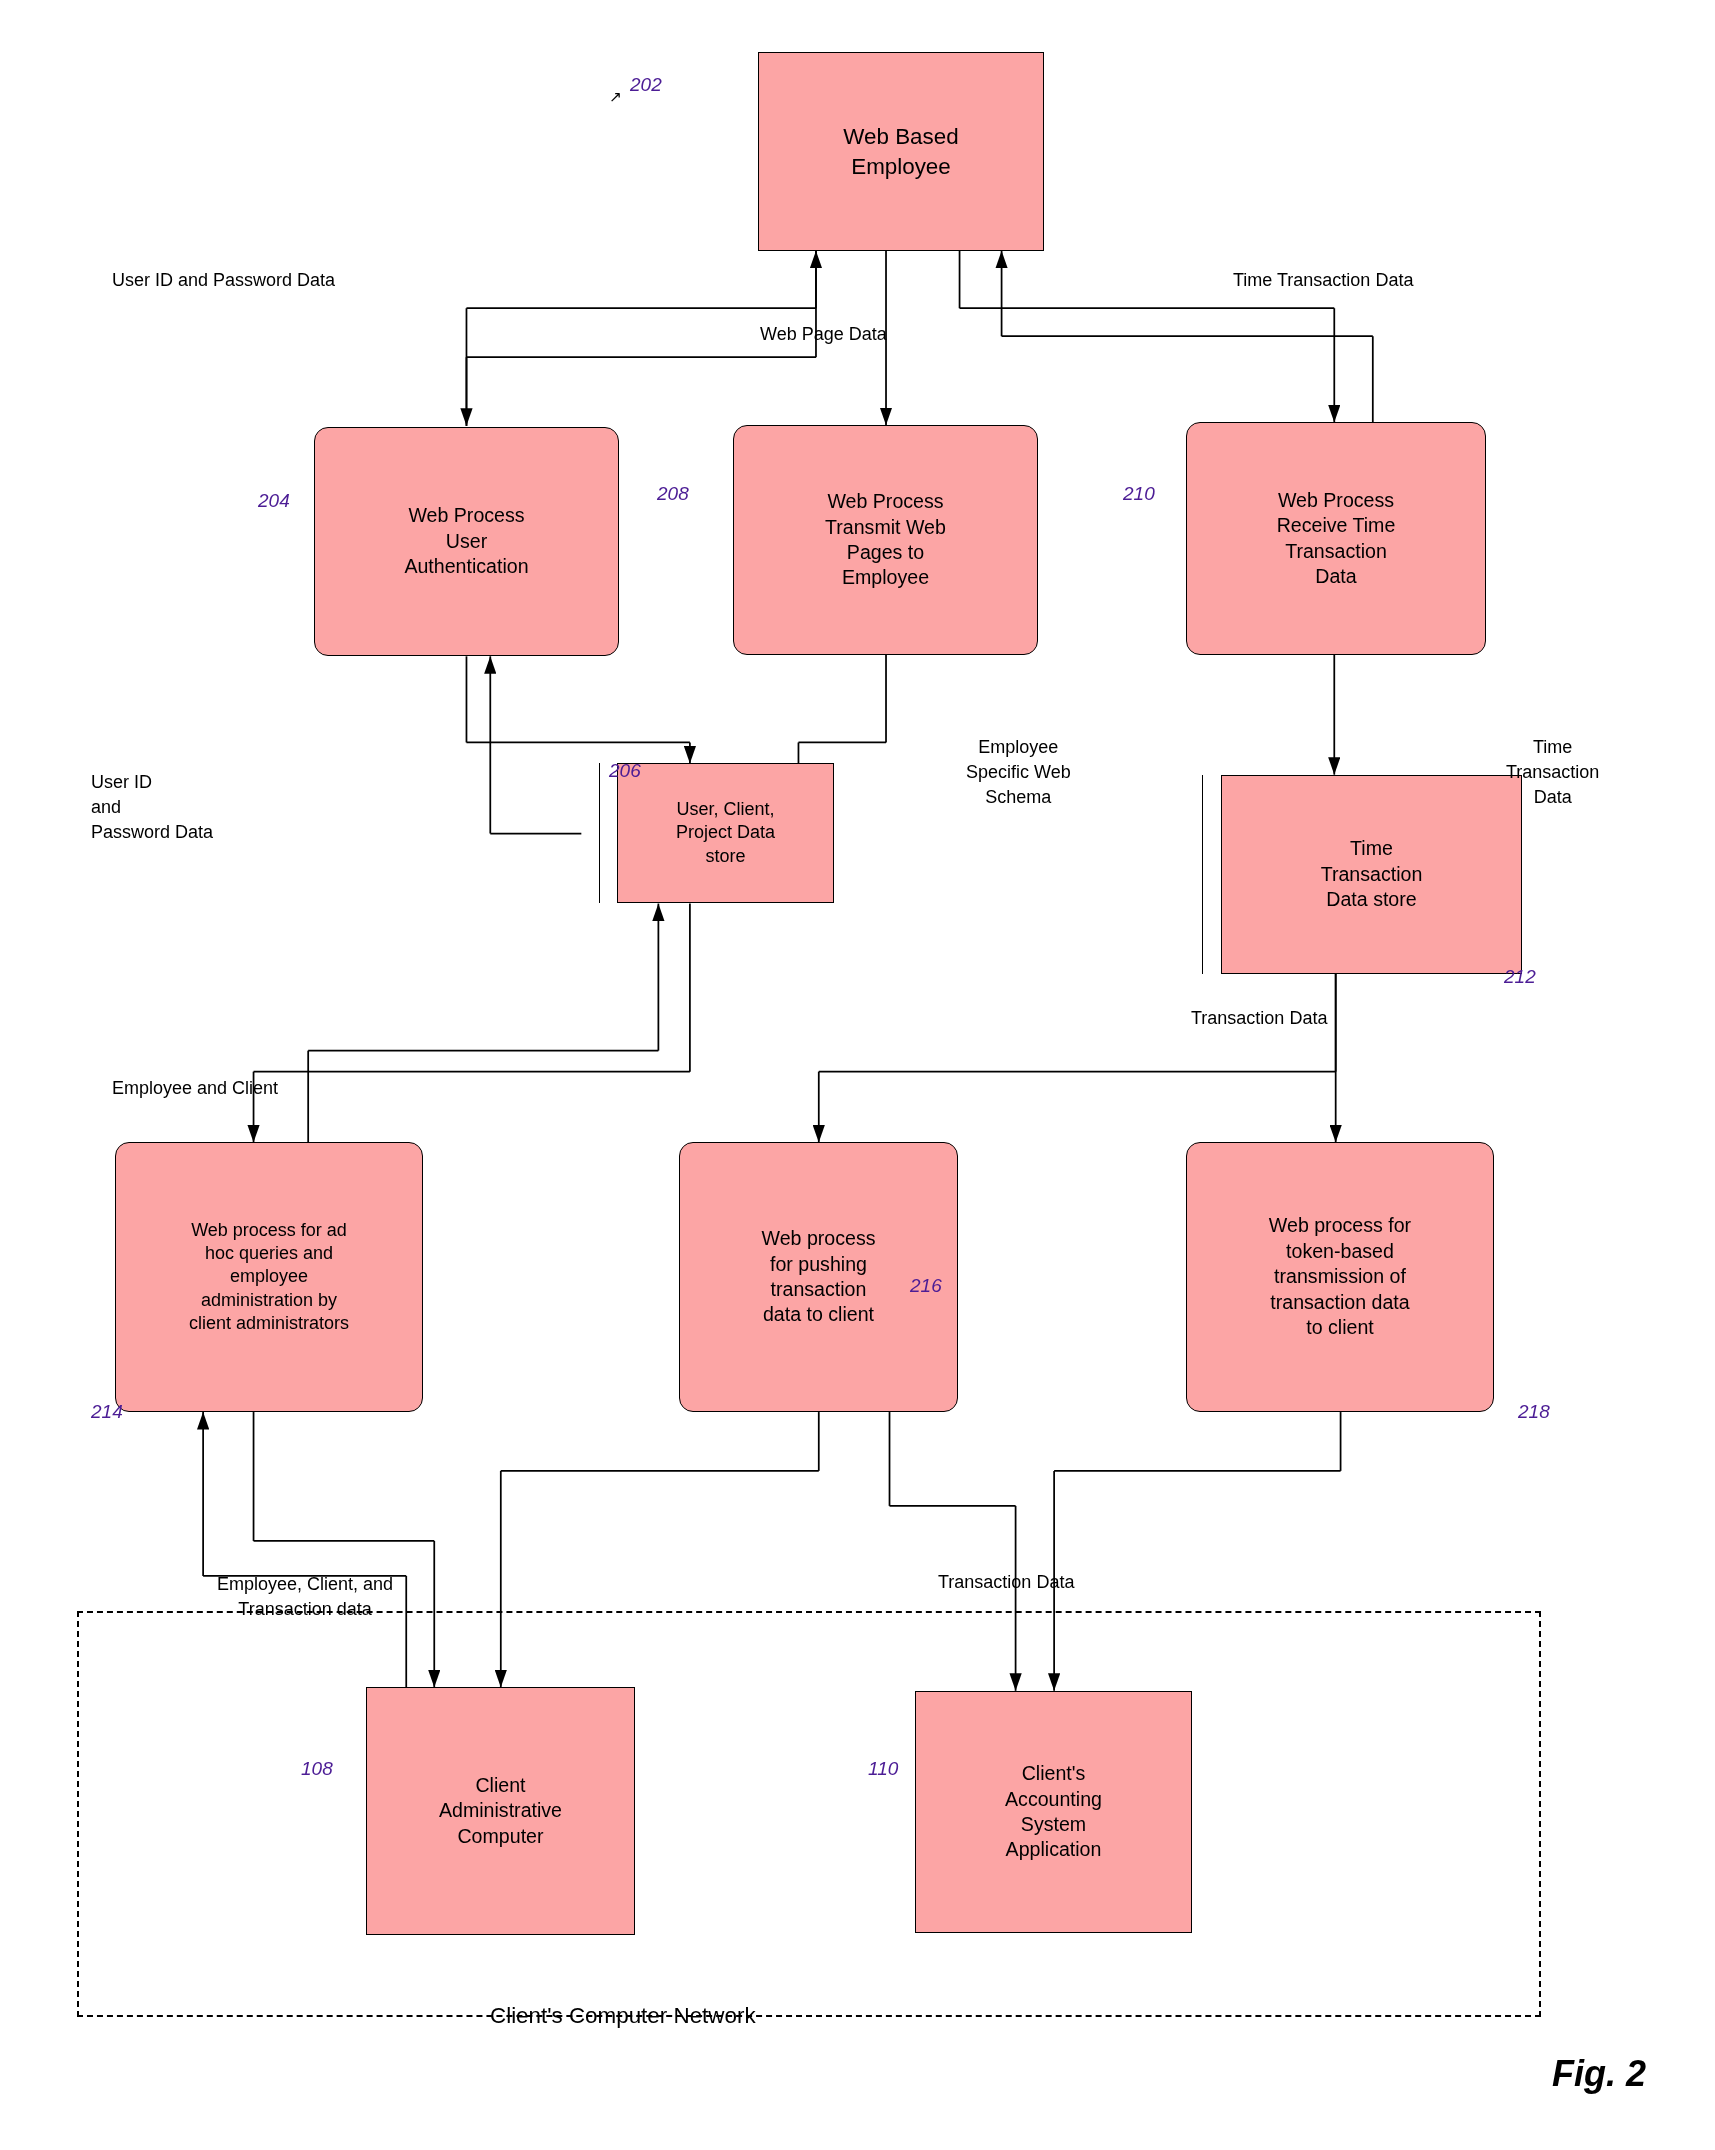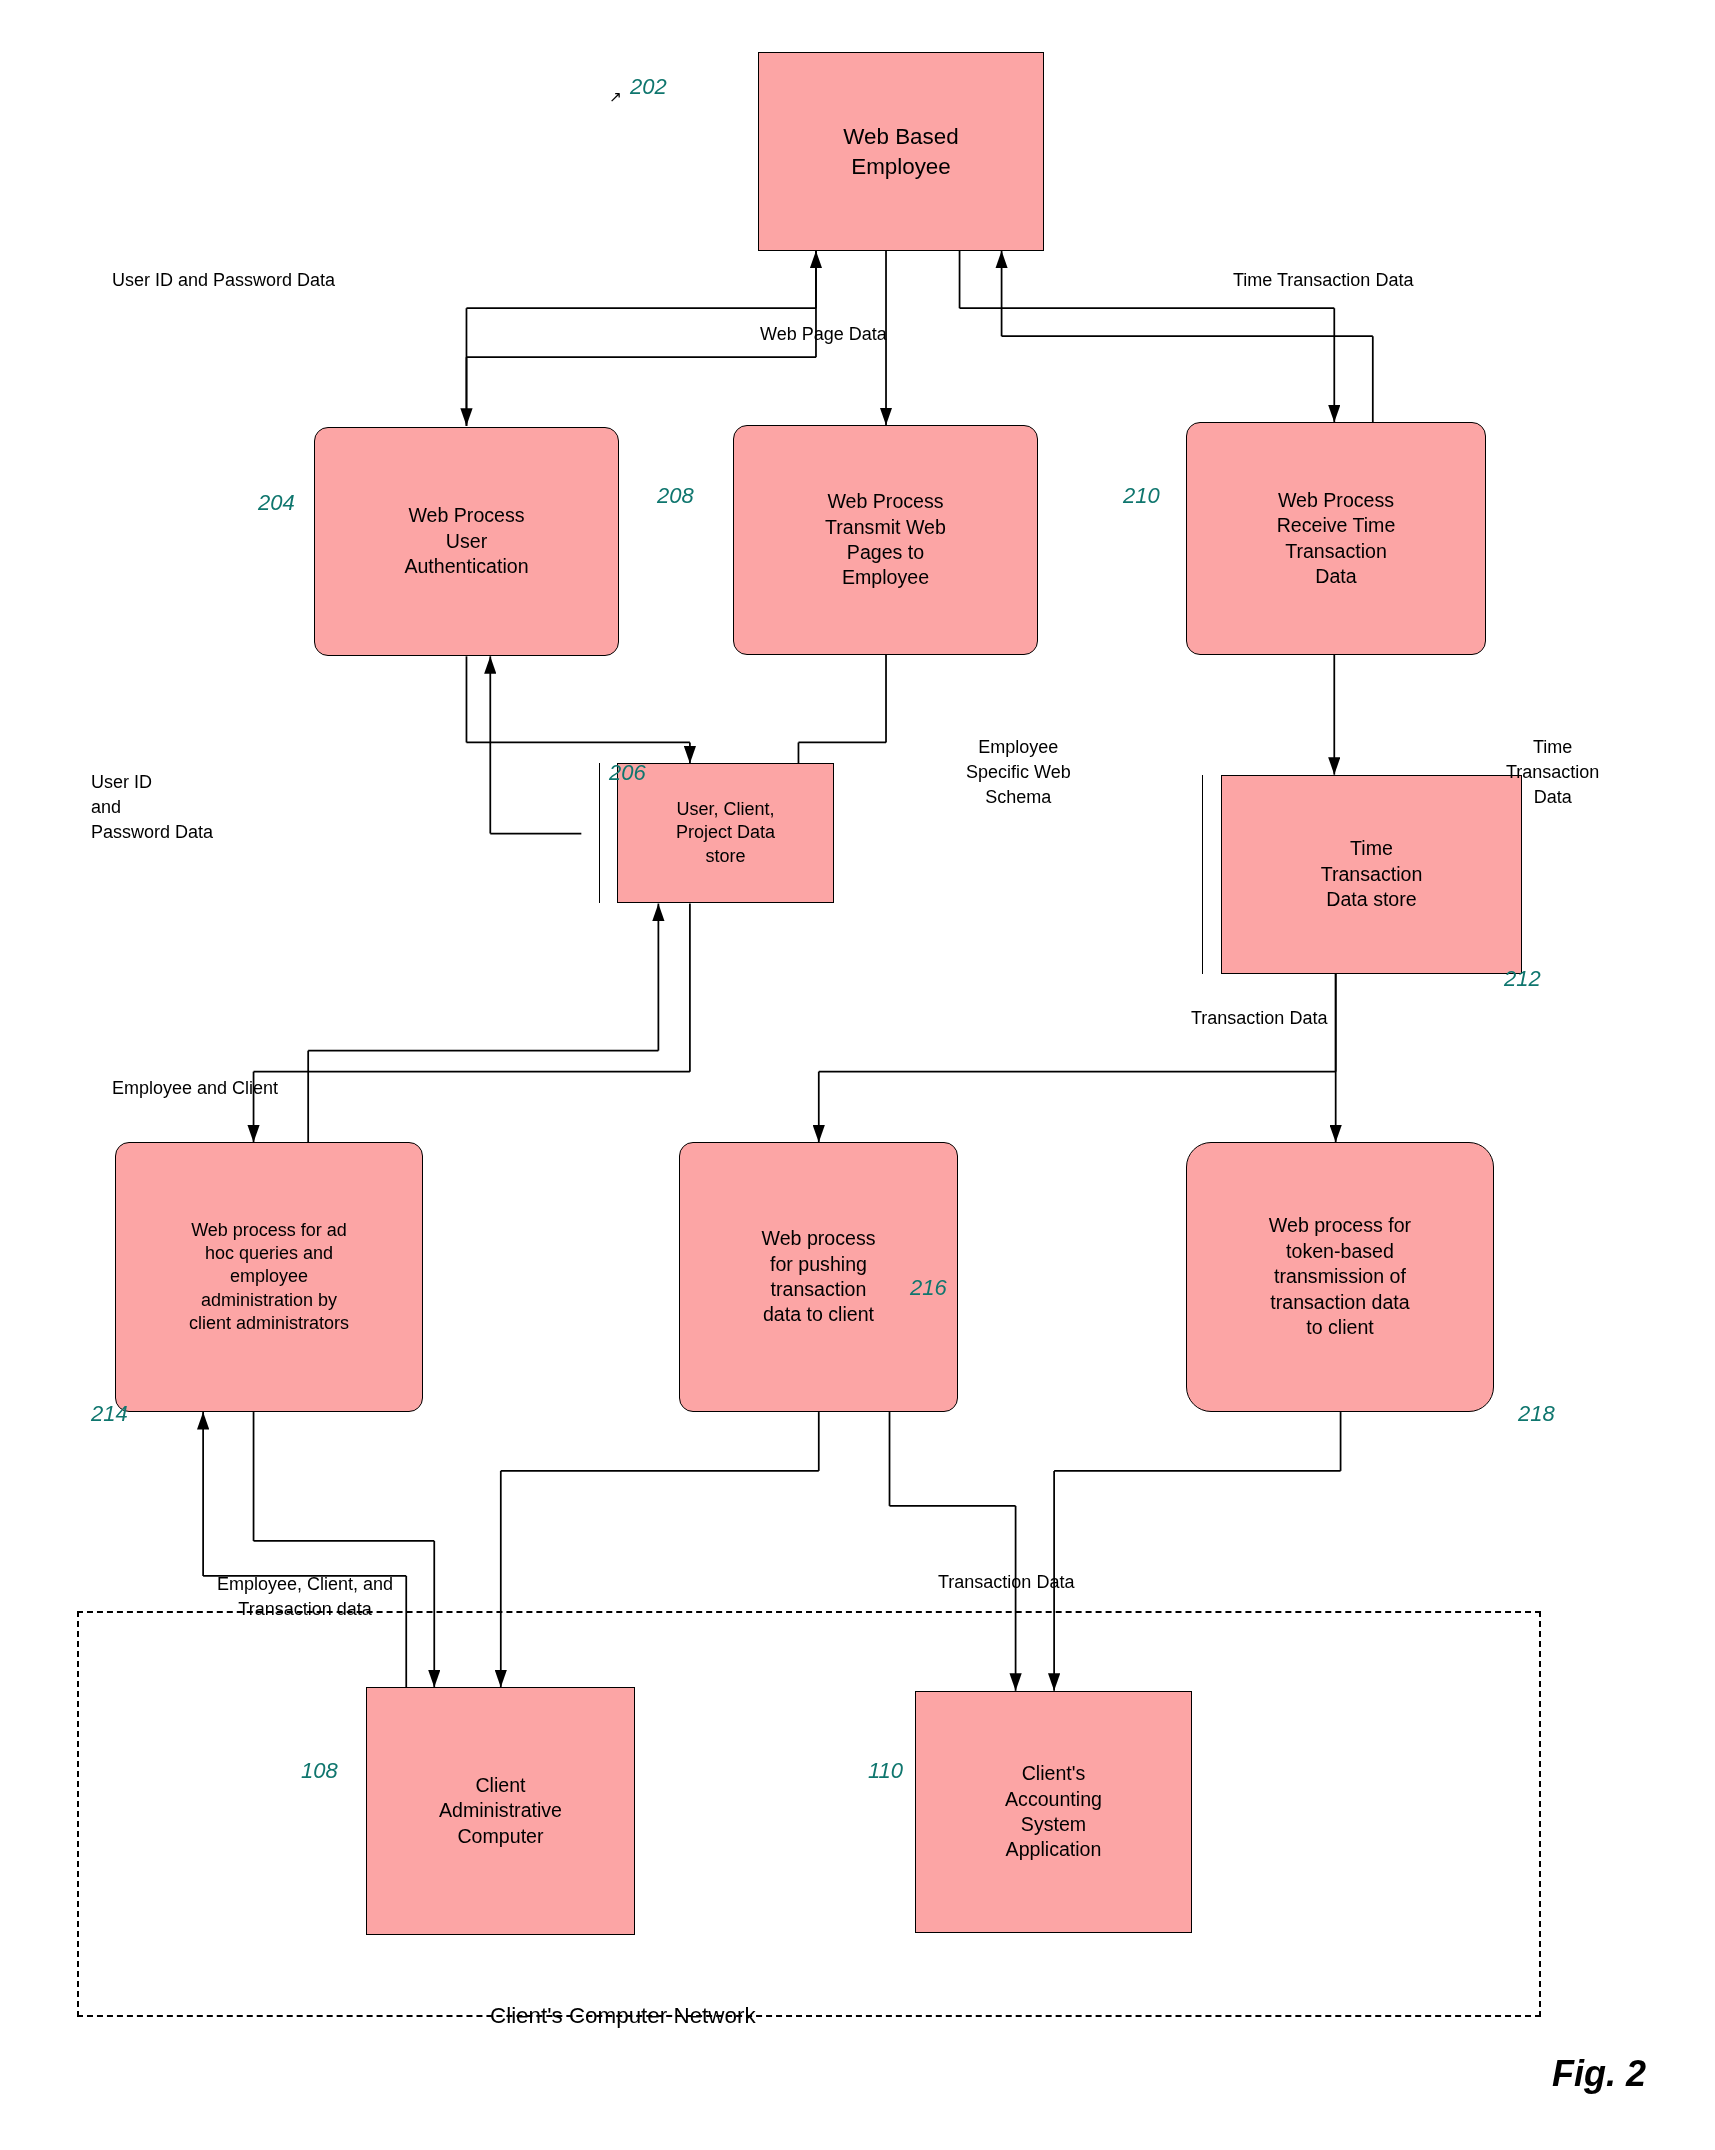--- a/index.html
+++ b/index.html
@@ -50,23 +50,23 @@
 
     .label {
       position: absolute;
       font-size: 18px;
       text-align: center;
       color: #000;
     }
 
     .ref-number {
       position: absolute;
-      font-size: 22px;
+      font-size: 19px;
       font-style: italic;
-      color: #0f766e;
+      color: #4c1d95;
     }
 
     svg.arrows {
       position: absolute;
       top: 0;
       left: 0;
       width: 1716px;
       height: 2151px;
       pointer-events: none;
     }
@@ -211,21 +211,21 @@
   </div>
 
   <div class="ref-number" style="left:91px; top:1401px;">214</div>
 
   <div class="box box-rounded" style="left:679px; top:1142px; width:279px; height:270px; font-size:19.6px;">
     <span>Web process<br>for pushing<br>transaction<br>data to client</span>
   </div>
 
   <div class="ref-number" style="left:910px; top:1275px;">216</div>
 
-  <div class="box box-rounded" style="left:1186px; top:1142px; width:308px; height:270px; font-size:19.6px;border-radius:25px;">
+  <div class="box box-rounded" style="left:1186px; top:1142px; width:308px; height:270px; font-size:19.6px;">
     <span>Web process for<br>token-based<br>transmission of<br>transaction data<br>to client</span>
   </div>
 
   <div class="ref-number" style="left:1518px; top:1401px;">218</div>
 
   <div class="dashed-border" style="left:77px; top:1611px; width:1464px; height:406px;"></div>
 
   <div class="box box-sharp" style="left:366px; top:1687px; width:269px; height:248px; font-size:19.6px;">
     <span>Client<br>Administrative<br>Computer</span>
   </div>

